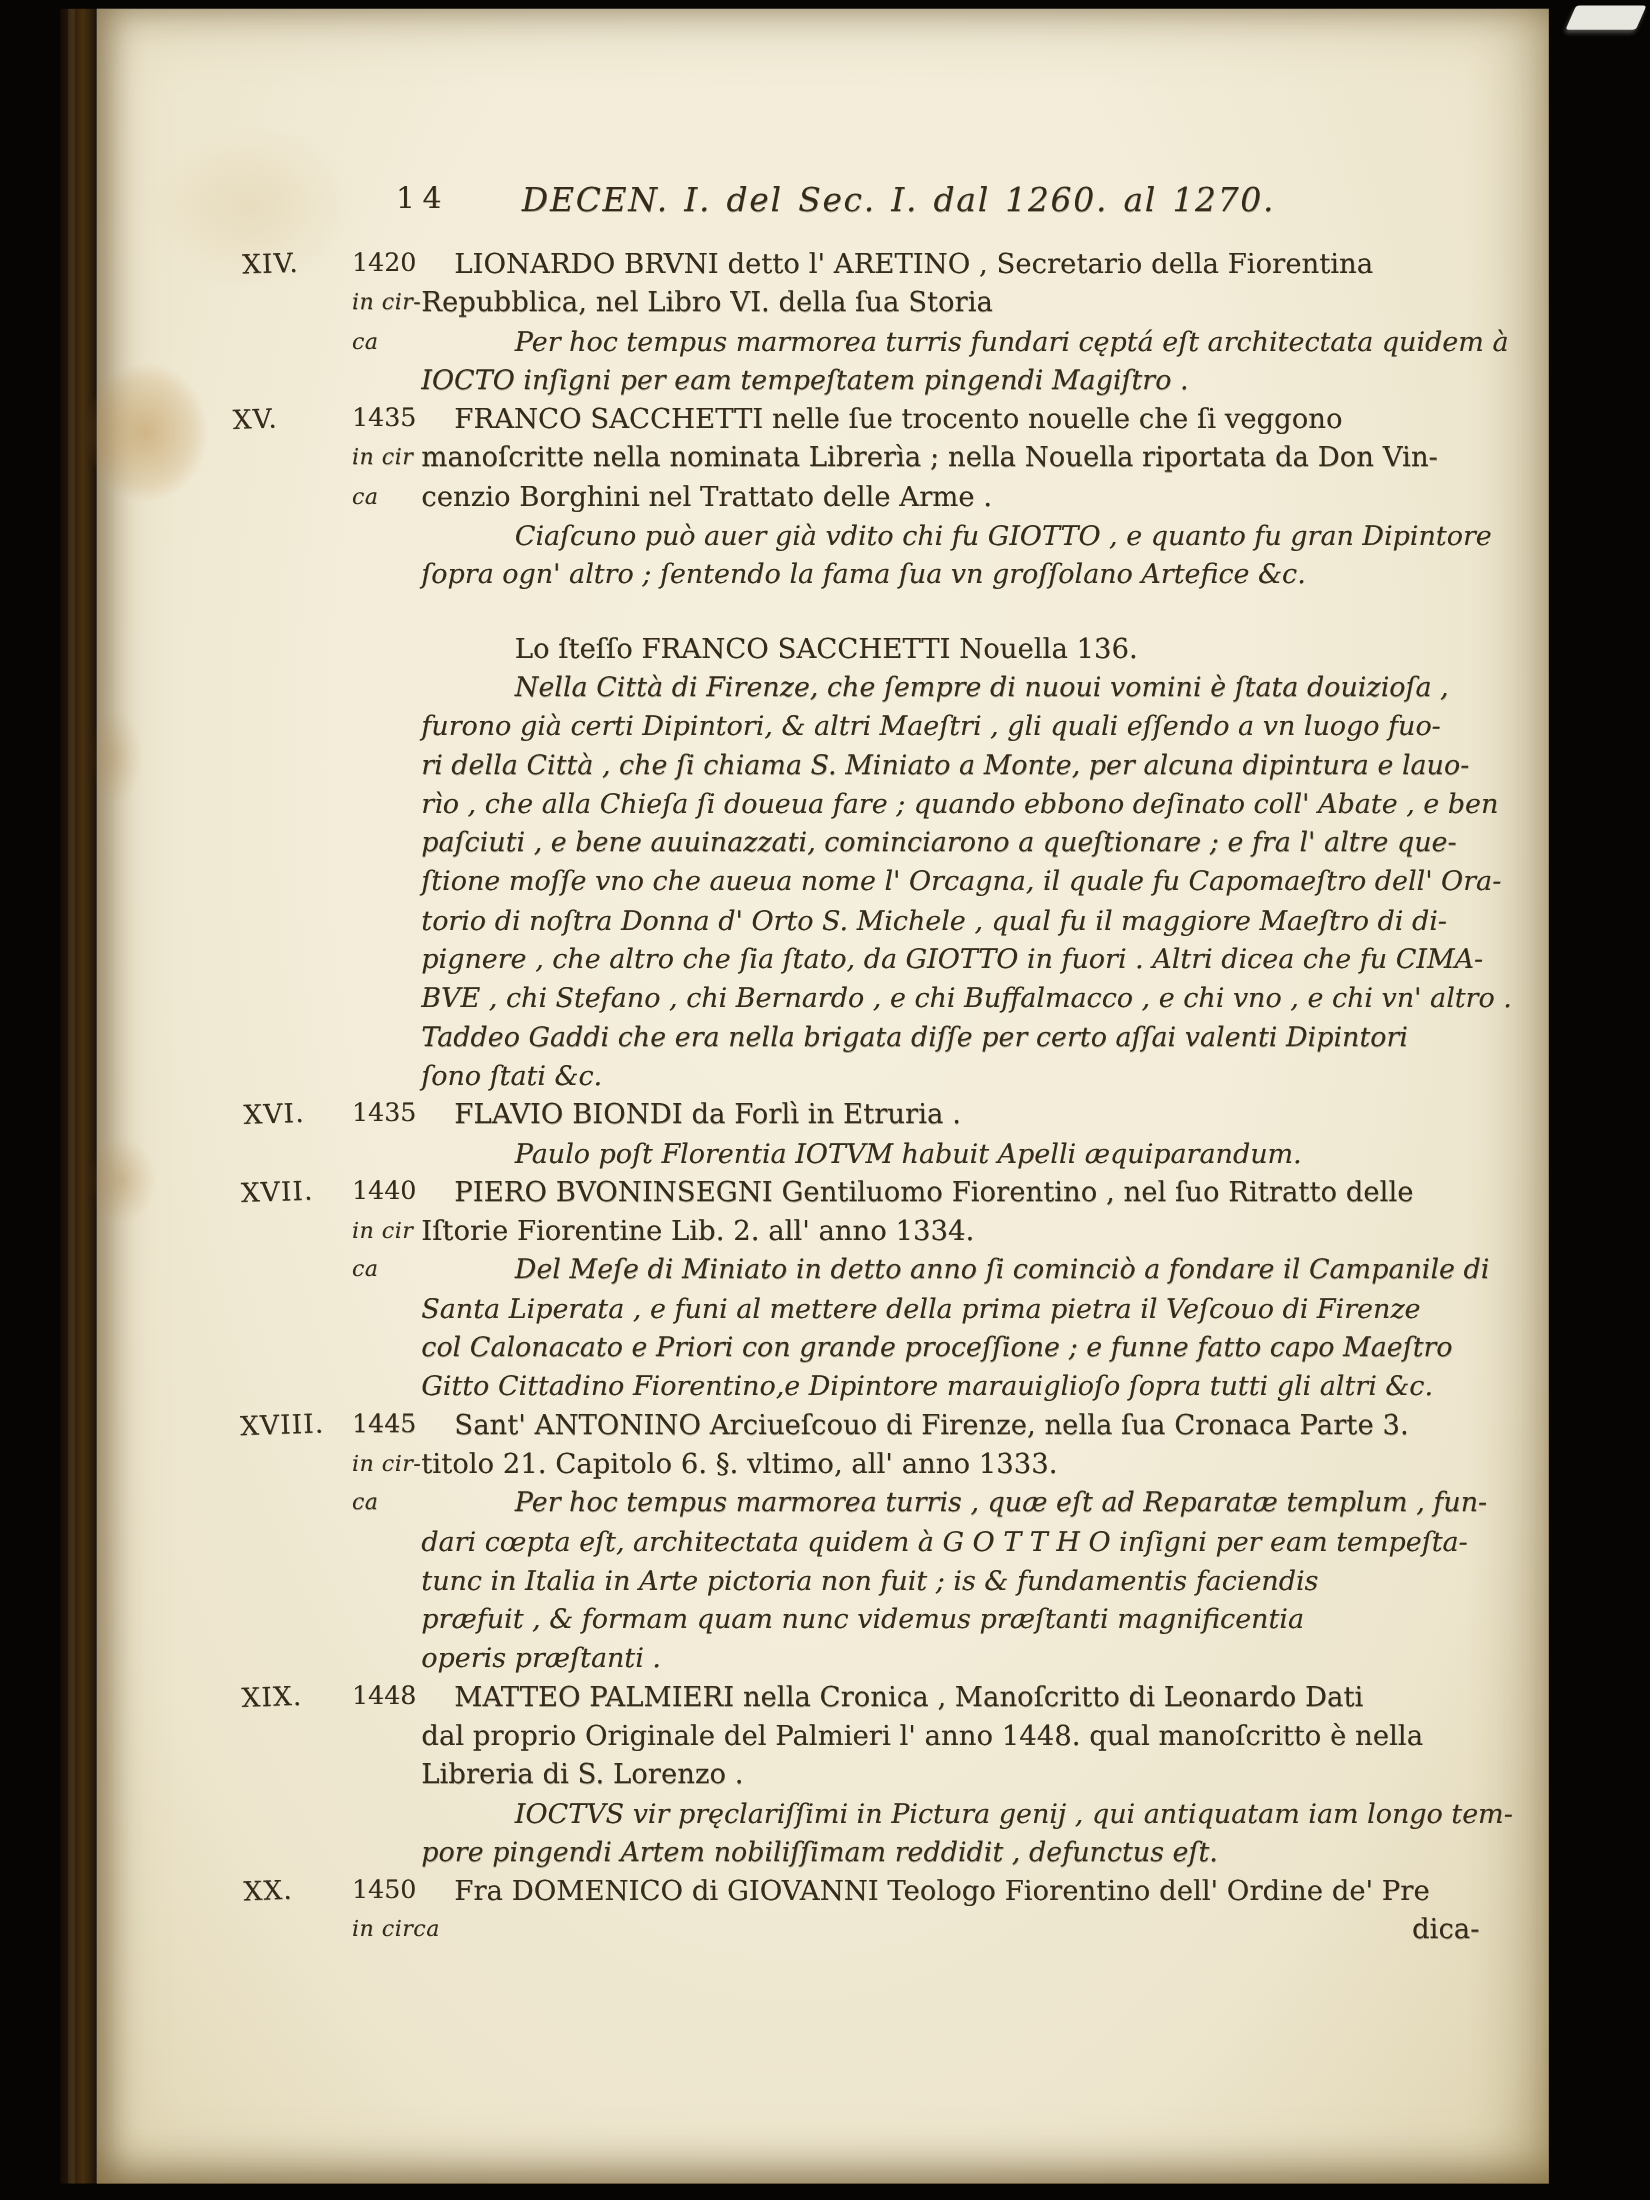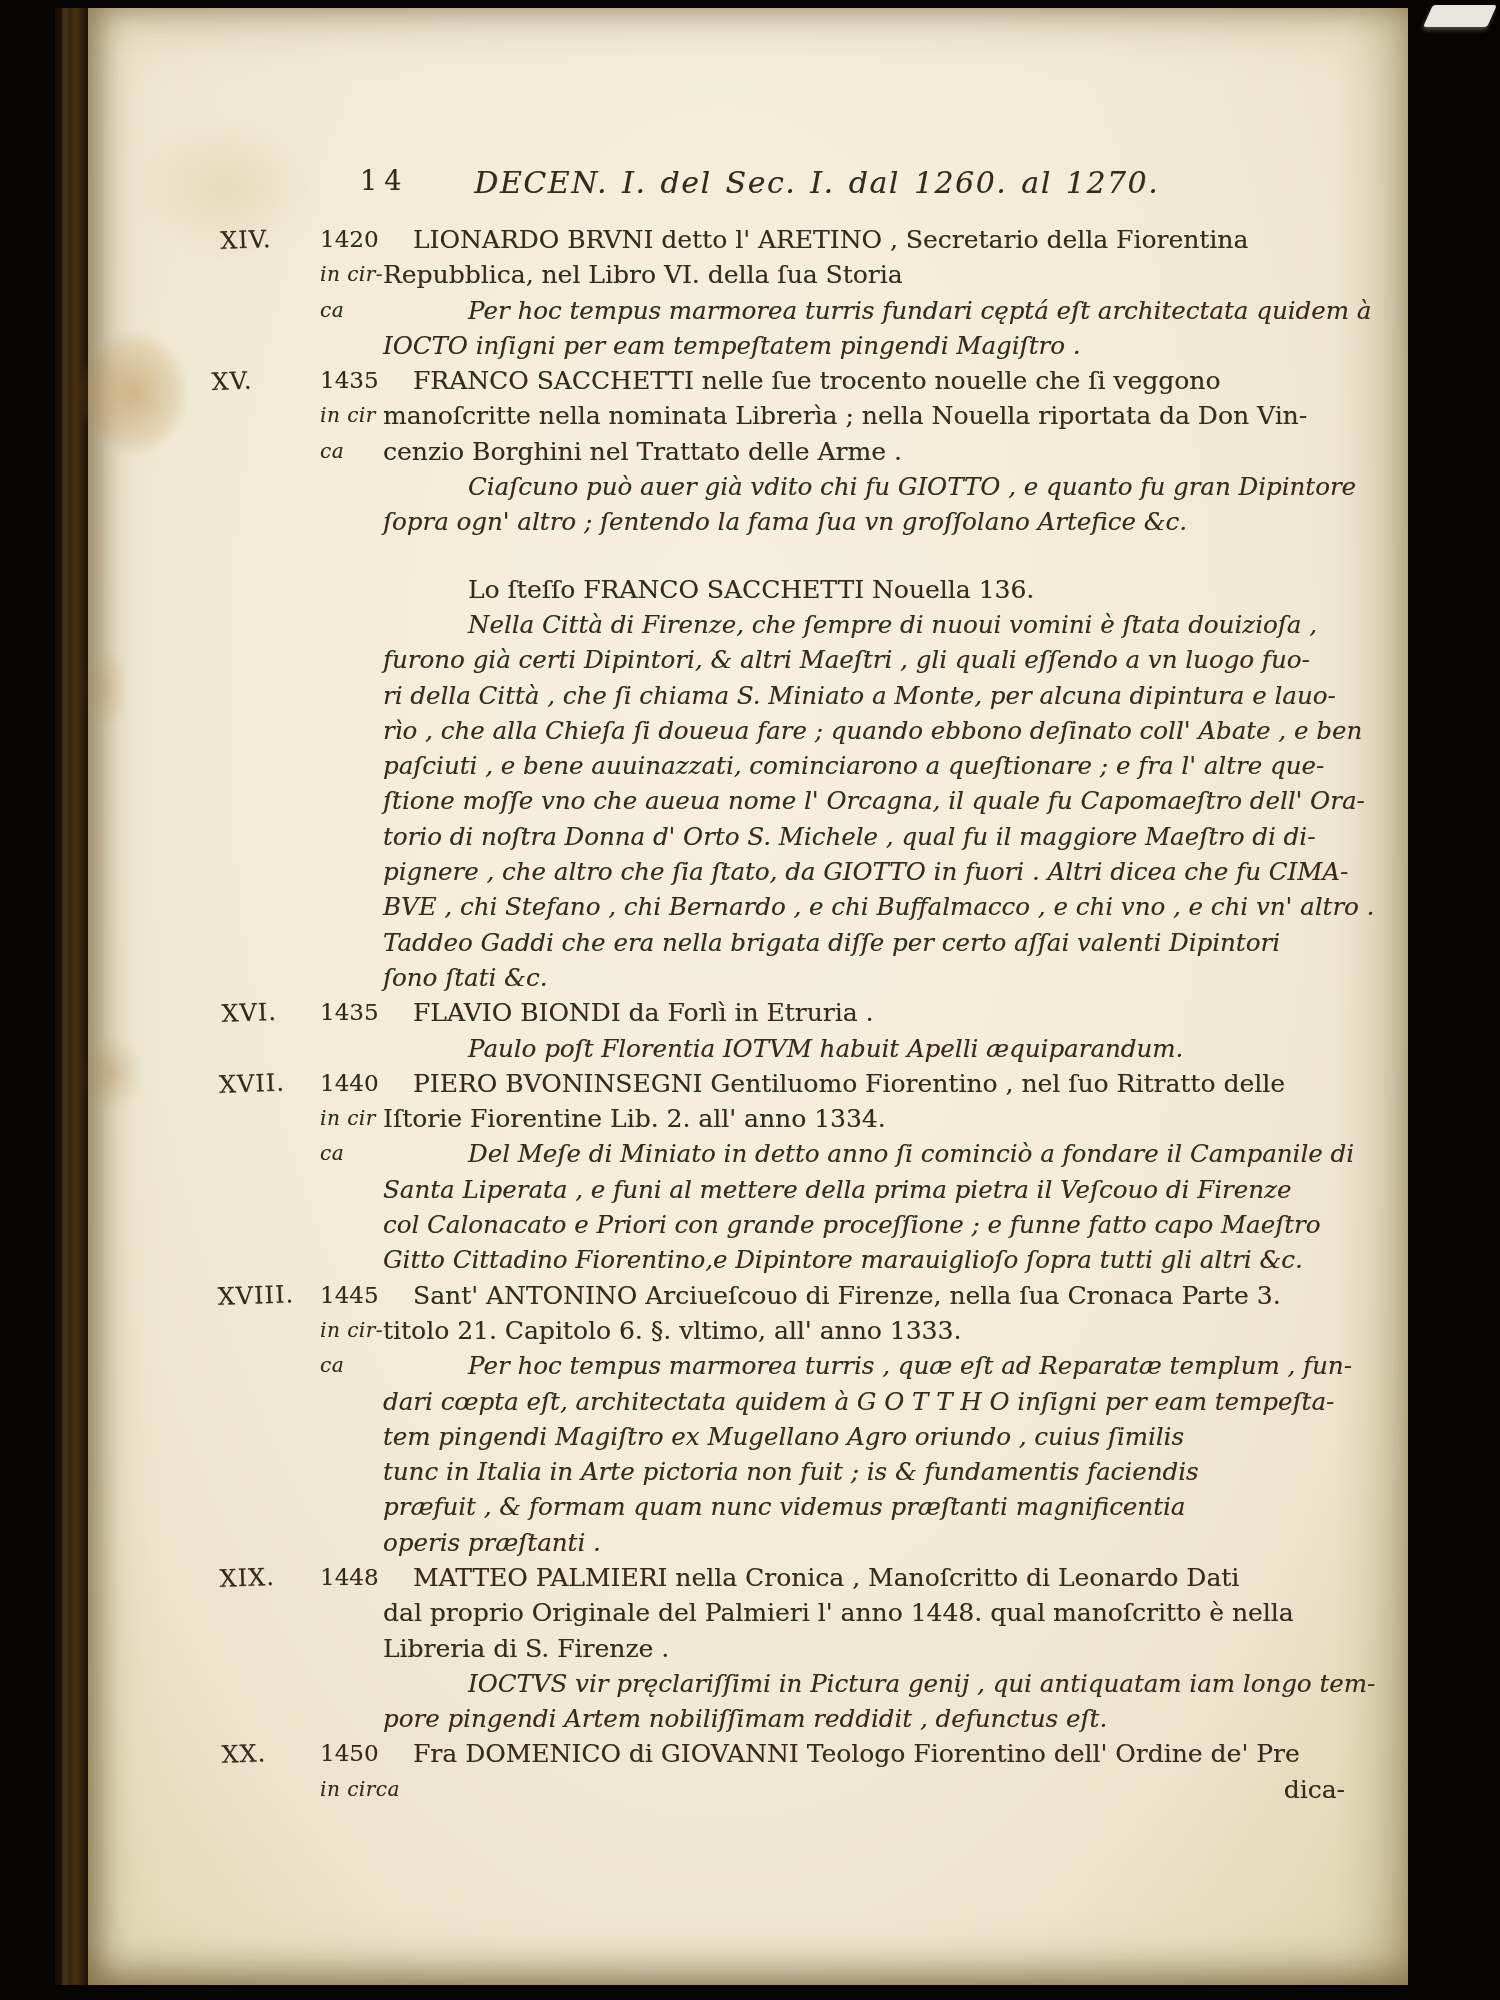--- a/index.html
+++ b/index.html
@@ -162,37 +162,36 @@
               <div class="circa">ca</div>
             </div>
             <div class="col-text">
               <div class="block roman">
                 <div class="line">Sant' ANTONINO Arciueſcouo di Firenze, nella ſua Cronaca Parte 3.</div>
                 <div class="line">titolo 21. Capitolo 6. §. vltimo, all' anno 1333.</div>
               </div>
               <div class="block italic">
                 <div class="line">Per hoc tempus marmorea turris , quæ eſt ad Reparatæ templum , fun-</div>
                 <div class="line">dari cœpta eſt, architectata quidem à G O T T H O  inſigni per eam tempeſta-</div>
-                <div class="line">tem  pingendi  Magiſtro  ex  Mugellano  Agro  oriundo ,  cuius  ſimilis</div>
                 <div class="line">tunc  in  Italia  in  Arte pictoria  non fuit ;  is  &amp;  fundamentis  faciendis</div>
                 <div class="line">præfuit ,  &amp;  formam  quam  nunc  videmus  præſtanti  magnificentia</div>
                 <div class="line">operis præſtanti .</div>
               </div>
             </div>
           </div>
           <div class="entry">
             <div class="col-numeral">XIX.</div>
             <div class="col-year">
               <div class="year">1448</div>
             </div>
             <div class="col-text">
               <div class="block roman">
                 <div class="line">MATTEO PALMIERI nella Cronica , Manoſcritto di Leonardo Dati</div>
                 <div class="line">dal proprio  Originale del Palmieri l' anno 1448. qual manoſcritto è nella</div>
-                <div class="line">Libreria di S. Firenze .</div>
+                <div class="line">Libreria di S. Lorenzo .</div>
               </div>
               <div class="block italic">
                 <div class="line">IOCTVS vir pręclariſſimi in Pictura genij , qui antiquatam iam longo tem-</div>
                 <div class="line">pore pingendi Artem nobiliſſimam reddidit , defunctus eſt.</div>
               </div>
             </div>
           </div>
           <div class="entry">
             <div class="col-numeral">XX.</div>
             <div class="col-year">

